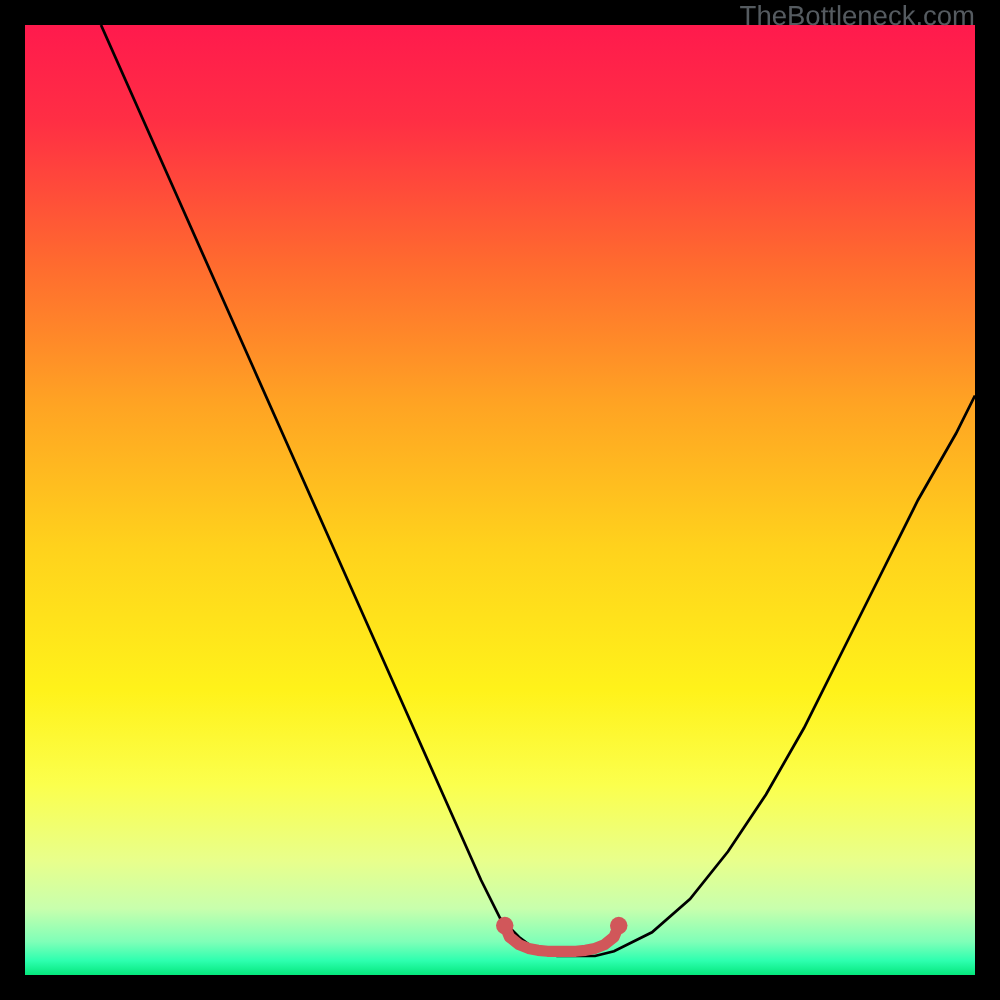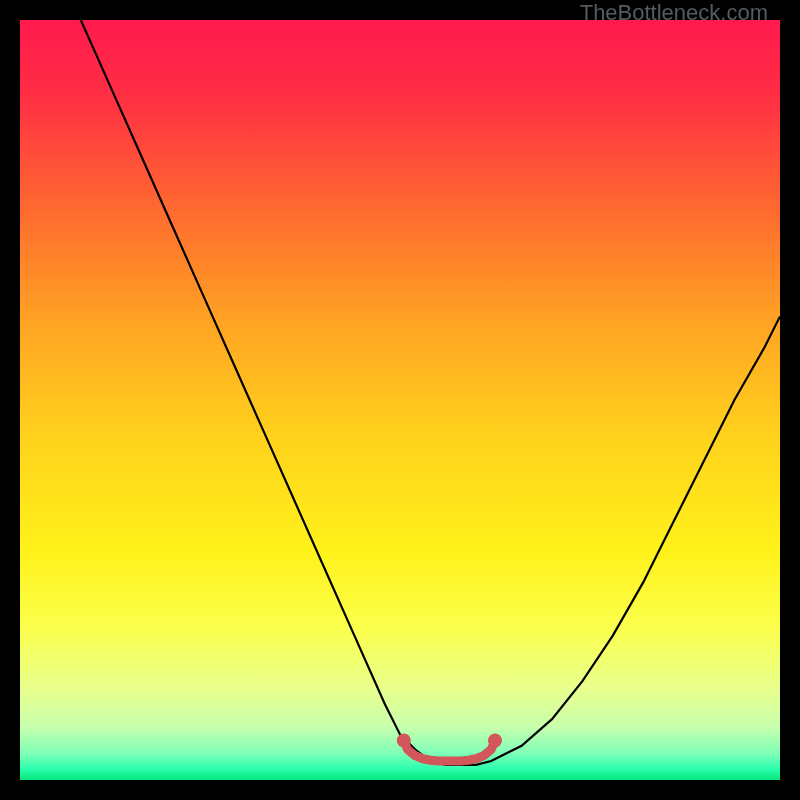--- a/index.html
+++ b/index.html
@@ -21,21 +21,21 @@
   .plot-inner {
     position: absolute;
     left: 0;
     top: 0;
     width: 760px;
     height: 760px;
   }
   .watermark {
     position: absolute;
     top: 0px;
-    right: 32px;
+    right: 20px;
     color: #555b60;
     font-size: 22px;
     font-weight: 500;
     z-index: 10;
   }
   svg {
     display: block;
   }
 </style>
 </head>

